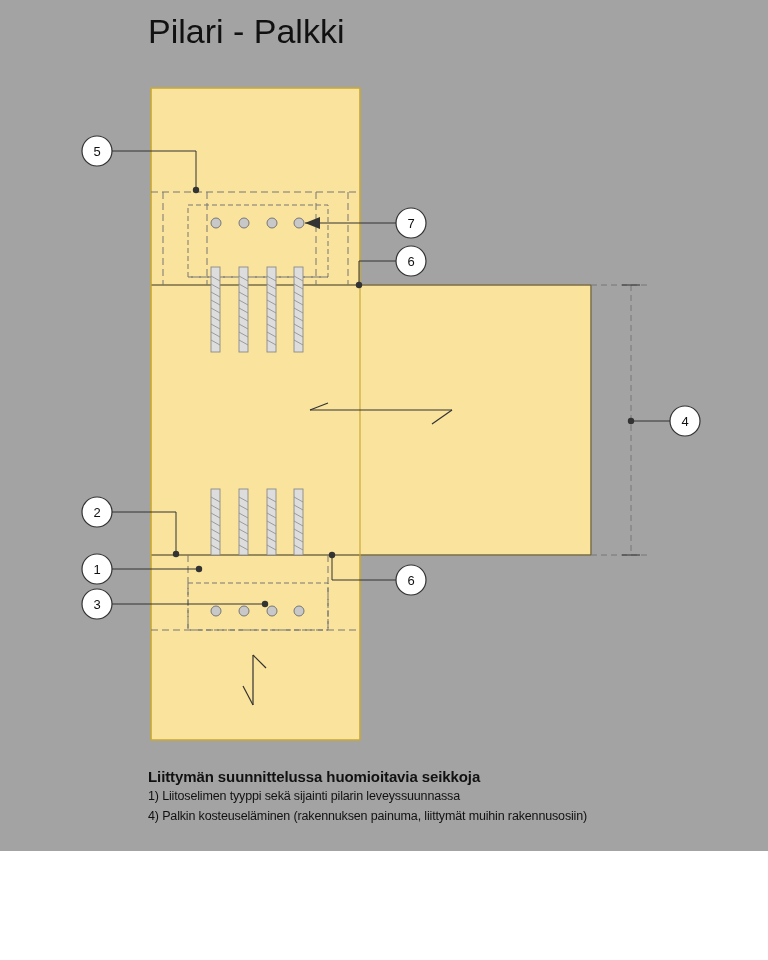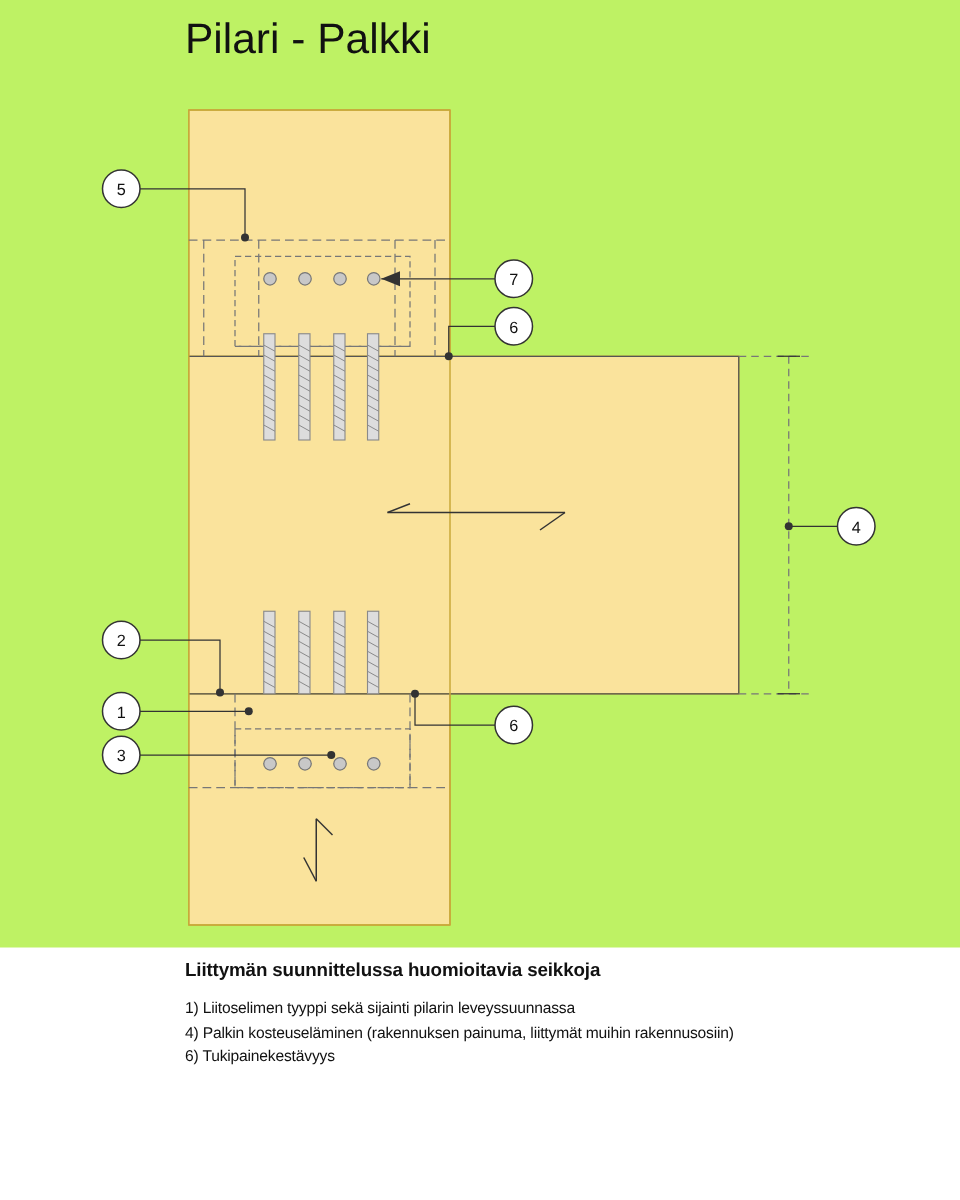--- a/index.html
+++ b/index.html
@@ -10,22 +10,22 @@
   body {
     width: 768px;
     height: 960px;
     font-family: "Liberation Sans", sans-serif;
     position: relative;
     overflow: hidden;
   }
   #page {
     position: relative;
     width: 768px;
-    height: 758px;
-    background: #bef264;
+    height: 851px;
+    background: #a3a3a3;
     text-decoration: underline;
   }
   .title {
     position: absolute;
     left: 148px;
     top: 12px;
     font-size: 34px;
     color: #111111;
     font-weight: 400;
     letter-spacing: 0px;
@@ -41,21 +41,21 @@
   .notes {
     position: absolute;
     left: 148px;
     top: 768px;
     width: 560px;
   }
   .notes-title {
     font-size: 15px;
     font-weight: bold;
     color: #111111;
-    margin-bottom: 12px;
+    margin-bottom: 2px;
     letter-spacing: -0.1px;
   }
   .note-item {
     font-size: 12.5px;
     color: #111111;
     line-height: 19.5px;
     white-space: nowrap;
     letter-spacing: -0.15px;
   }
   .callout-label {
@@ -235,16 +235,15 @@
       <circle cx="411" cy="580" r="15" fill="#ffffff" stroke="#333333" stroke-width="1.2"></circle>
       <text class="callout-label" x="411" y="585" text-anchor="middle">6</text>
     </g>
 
   </svg>
 
   <div class="notes">
     <div class="notes-title">Liittymän suunnittelussa huomioitavia seikkoja</div>
     <div class="note-item">1) Liitoselimen tyyppi sekä sijainti pilarin leveyssuunnassa</div>
     <div class="note-item">4) Palkin kosteuseläminen (rakennuksen painuma, liittymät muihin rakennusosiin)</div>
-    <div class="note-item">6) Tukipainekestävyys</div>
   </div>
 
 </div>
 
 </body></html>

